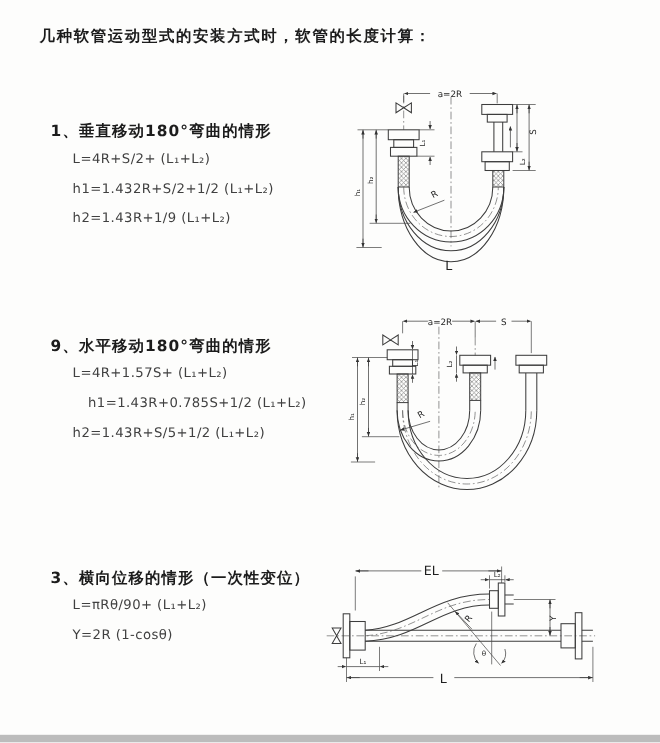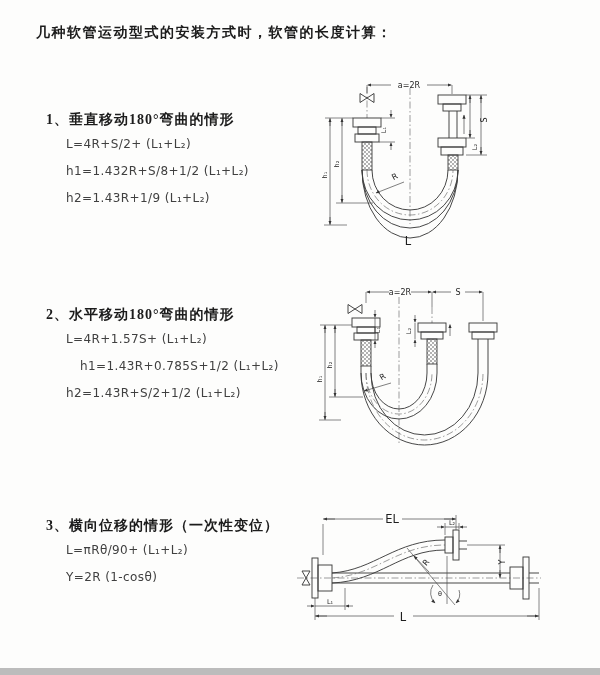--- a/index.html
+++ b/index.html
@@ -1,19 +1,19 @@
 <!DOCTYPE html>
 <html><head>
 <meta charset="utf-8">
 <style>
   html,body{margin:0;padding:0;background:#e8e8e8;}
   .page{position:relative;width:600px;height:675px;background:#fdfdfc;overflow:hidden;
         font-family:"DejaVu Sans","Liberation Sans",sans-serif;color:#1c1c1c;padding-left:31px;}
   .title{position:absolute;left:36px;top:24px;font-size:14px;font-weight:bold;letter-spacing:1.5px;}
-  .heading{position:absolute;font-size:14px;font-weight:bold;letter-spacing:1px;white-space:nowrap;font-family:Liberation Serif, serif;}
+  .heading{position:absolute;font-size:14px;font-weight:bold;letter-spacing:1px;white-space:nowrap;}
   .formula{position:absolute;font-size:12px;letter-spacing:.4px;white-space:nowrap;color:#404040;}
   .diagram{position:absolute;}
   .bottom-edge{position:absolute;left:0;right:0;bottom:0;height:7px;background:#bcbcbc;}
   
   svg .ln{stroke:#3d3d3d;stroke-width:.95;fill:none;}
   svg .thin{stroke:#474747;stroke-width:.65;fill:none;}
   svg .dim{stroke:#3a3a3a;stroke-width:.65;fill:none;}
   svg .cl{stroke:#5a5a5a;stroke-width:.6;fill:none;stroke-dasharray:7 2.5 1.5 2.5;}
   svg .braid{stroke:#3d3d3d;stroke-width:.9;}
   svg text{font-family:"DejaVu Sans","Liberation Sans",sans-serif;fill:#1f1f1f;}
@@ -23,27 +23,27 @@
 </style>
 </head>
 <body>
 
 <div class="page">
 
   <div class="title">几种软管运动型式的安装方式时，软管的长度计算：</div>
 
   <div class="heading" style="left:46px;top:111px">1、垂直移动180°弯曲的情形</div>
   <div class="formula" style="left:66px;top:137px">L=4R+S/2+ (L₁+L₂)</div>
-  <div class="formula" style="left:66px;top:164px">h1=1.432R+S/8+1/2 (L₁+L₂)</div>
+  <div class="formula" style="left:66px;top:164px">h1=1.432R+S/2+1/2 (L₁+L₂)</div>
   <div class="formula" style="left:66px;top:191px">h2=1.43R+1/9 (L₁+L₂)</div>
 
-  <div class="heading" style="left:46px;top:306px">2、水平移动180°弯曲的情形</div>
+  <div class="heading" style="left:46px;top:306px">9、水平移动180°弯曲的情形</div>
   <div class="formula" style="left:66px;top:332px">L=4R+1.57S+ (L₁+L₂)</div>
   <div class="formula" style="left:80px;top:359px">h1=1.43R+0.785S+1/2 (L₁+L₂)</div>
-  <div class="formula" style="left:66px;top:386px">h2=1.43R+S/2+1/2 (L₁+L₂)</div>
+  <div class="formula" style="left:66px;top:386px">h2=1.43R+S/5+1/2 (L₁+L₂)</div>
 
   <div class="heading" style="left:46px;top:517px">3、横向位移的情形（一次性变位）</div>
   <div class="formula" style="left:66px;top:543px">L=πRθ/90+ (L₁+L₂)</div>
   <div class="formula" style="left:66px;top:570px">Y=2R (1-cosθ)</div>
 
   <svg class="diagram" style="left:305px;top:72px" width="250" height="185" viewBox="0 0 250 185">
     <defs>
       <marker id="a1" markerWidth="7" markerHeight="6" refX="5.6" refY="2.5" orient="auto">
         <path d="M0,0 L6,2.5 L0,5 Z" fill="#333"></path>
       </marker>

